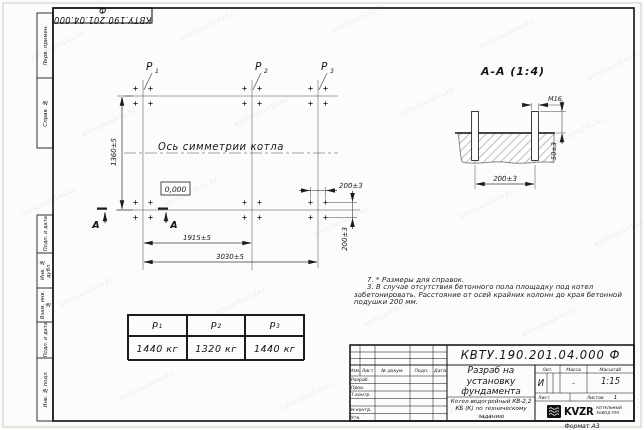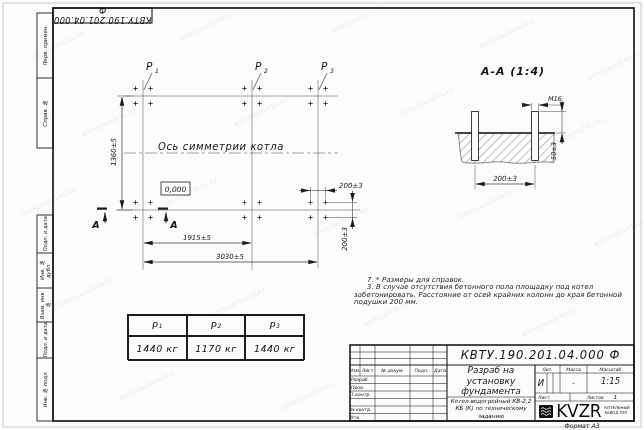--- a/index.html
+++ b/index.html
@@ -208,21 +208,21 @@
       </div>
     <div class="lt-h">
       <span>Р</span>
         <sub>2</sub>
       </div>
     <div class="lt-h">
       <span>Р</span>
         <sub>3</sub>
       </div>
     <div class="lt-v">1440 кг</div>
-    <div class="lt-v">1170 кг</div>
+    <div class="lt-v">1320 кг</div>
     <div class="lt-v">1440 кг</div>
   </div>
 
   <div class="abs ctr tb-txt" style="left:350px;top:365px;width:10px;height:11px;font-size:4.6px">Изм.</div>
   <div class="abs ctr tb-txt" style="left:360px;top:365px;width:15px;height:11px;font-size:4.6px">Лист</div>
   <div class="abs ctr tb-txt" style="left:375px;top:365px;width:35px;height:11px;font-size:4.6px">№ докум.</div>
   <div class="abs ctr tb-txt" style="left:410px;top:365px;width:23px;height:11px;font-size:4.6px">Подп.</div>
   <div class="abs ctr tb-txt" style="left:433px;top:365px;width:14px;height:11px;font-size:4.6px">Дата</div>
 
   <div class="abs tb-txt" style="left:351px;top:377px;width:24px;font-size:4.6px">Разраб.</div>
@@ -251,21 +251,21 @@
 
   <div class="abs" style="left:535px;top:401px;width:99px;height:20px;display:flex;align-items:center;justify-content:center;gap:3px;">
     <svg width="14" height="13" viewBox="0 0 14 13">
       <rect width="14" height="13" rx="1.2" fill="#111"></rect>
       <g stroke="#fff" stroke-width="0.9" fill="none">
         <path d="M2,3.6 q1.8,-2 3.6,0 q1.8,2 3.6,0 q1.4,-1.6 2.8,0"></path>
         <path d="M2,6.5 q1.8,-2 3.6,0 q1.8,2 3.6,0 q1.4,-1.6 2.8,0"></path>
         <path d="M2,9.4 q1.8,-2 3.6,0 q1.8,2 3.6,0 q1.4,-1.6 2.8,0"></path>
       </g>
     </svg>
-    <span style="font-size:17px;font-weight:400;letter-spacing:-.3px;color:#0a0a0a;">KVZR</span>
+    <span style="font-size:10px;font-weight:700;letter-spacing:-.3px;color:#0a0a0a;">KVZR</span>
     <span style="display:flex;flex-direction:column;font-size:3.9px;line-height:1.2;color:#222;">
       <span>КОТЕЛЬНЫЙ</span>
       <span>ЗАВОД РЭП</span>
     </span>
   </div>
 
   <div class="abs ctr cad" style="left:537px;top:421px;width:90px;height:9px;font-size:6.2px;">Формат А3</div>
 
 </div>
 

